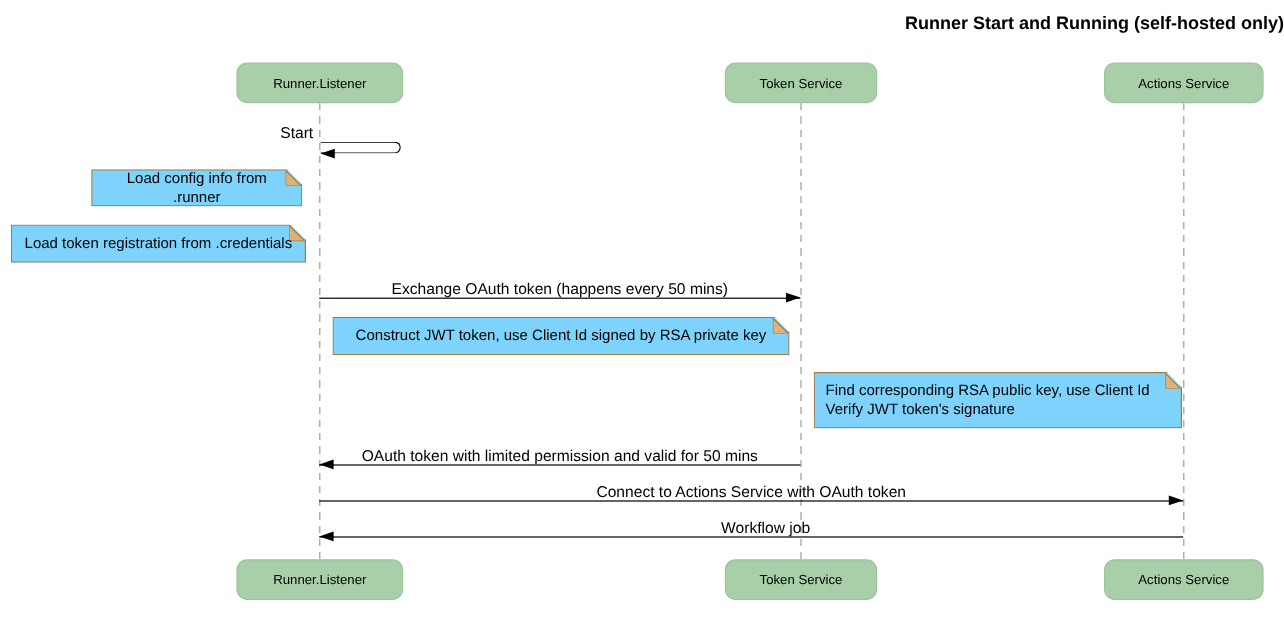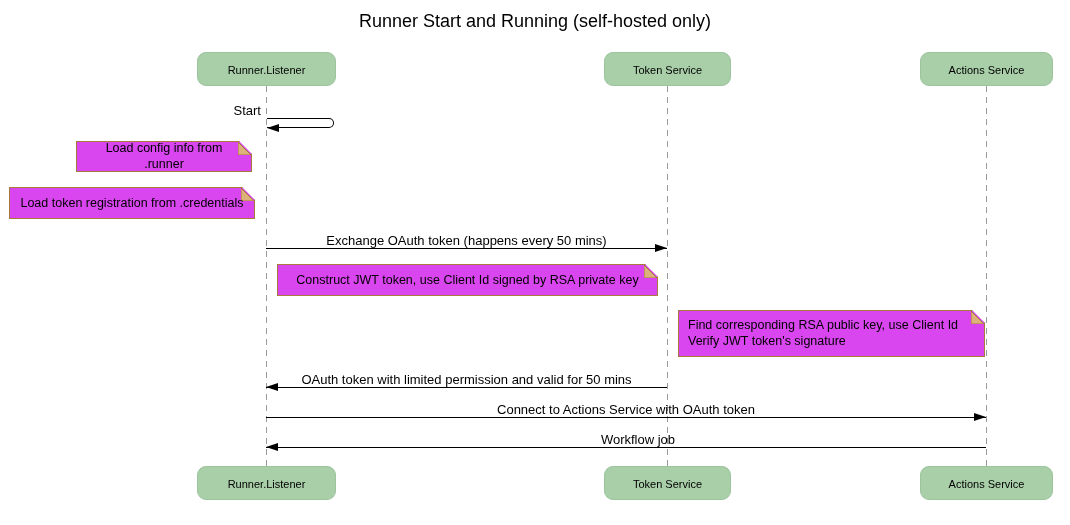--- a/index.html
+++ b/index.html
@@ -8,23 +8,23 @@
     width: 1070px;
     height: 525px;
     background: #ffffff;
     font-family: "Liberation Sans", sans-serif;
     color: #000;
     overflow: hidden;
   }
   .title {
     position: absolute;
     left: 0; right: 0; top: 11px;
-    text-align: center;
-    font-size: 18px;
-    font-weight: normal;
+    text-align: right;
+    font-size: 15px;
+    font-weight: bold;
   }
   .participant {
     position: absolute;
     height: 34px;
     line-height: 34px;
     text-align: center;
     font-size: 11px;
     background: #a9cfa9;
     border: 1px solid #9cc49d;
     border-radius: 9px;
@@ -32,21 +32,21 @@
   }
   .lifeline {
     position: absolute;
     width: 1px;
     top: 86px;
     height: 380px;
     background: repeating-linear-gradient(to bottom, #9a9a9a 0px, #9a9a9a 6px, transparent 6px, transparent 11px);
   }
   .note {
     position: absolute;
-    background: #d946ef;
+    background: #7dd3fc;
     border: 1px solid #a8793c;
     box-sizing: border-box;
     font-size: 12.5px;
     clip-path: polygon(0 0, calc(100% - 13px) 0, 100% 13px, 100% 100%, 0 100%);
   }
   .note.center { text-align: center; }
   .note .fold { position: absolute; top: 0; right: 0; width: 13px; height: 13px; }
   .note-text-line { padding: 0 9px; line-height: 1.35; }
   .note .vcenter { position: absolute; left: 0; right: 0; top: 50%; transform: translateY(-50%); }
   .msg-line {

